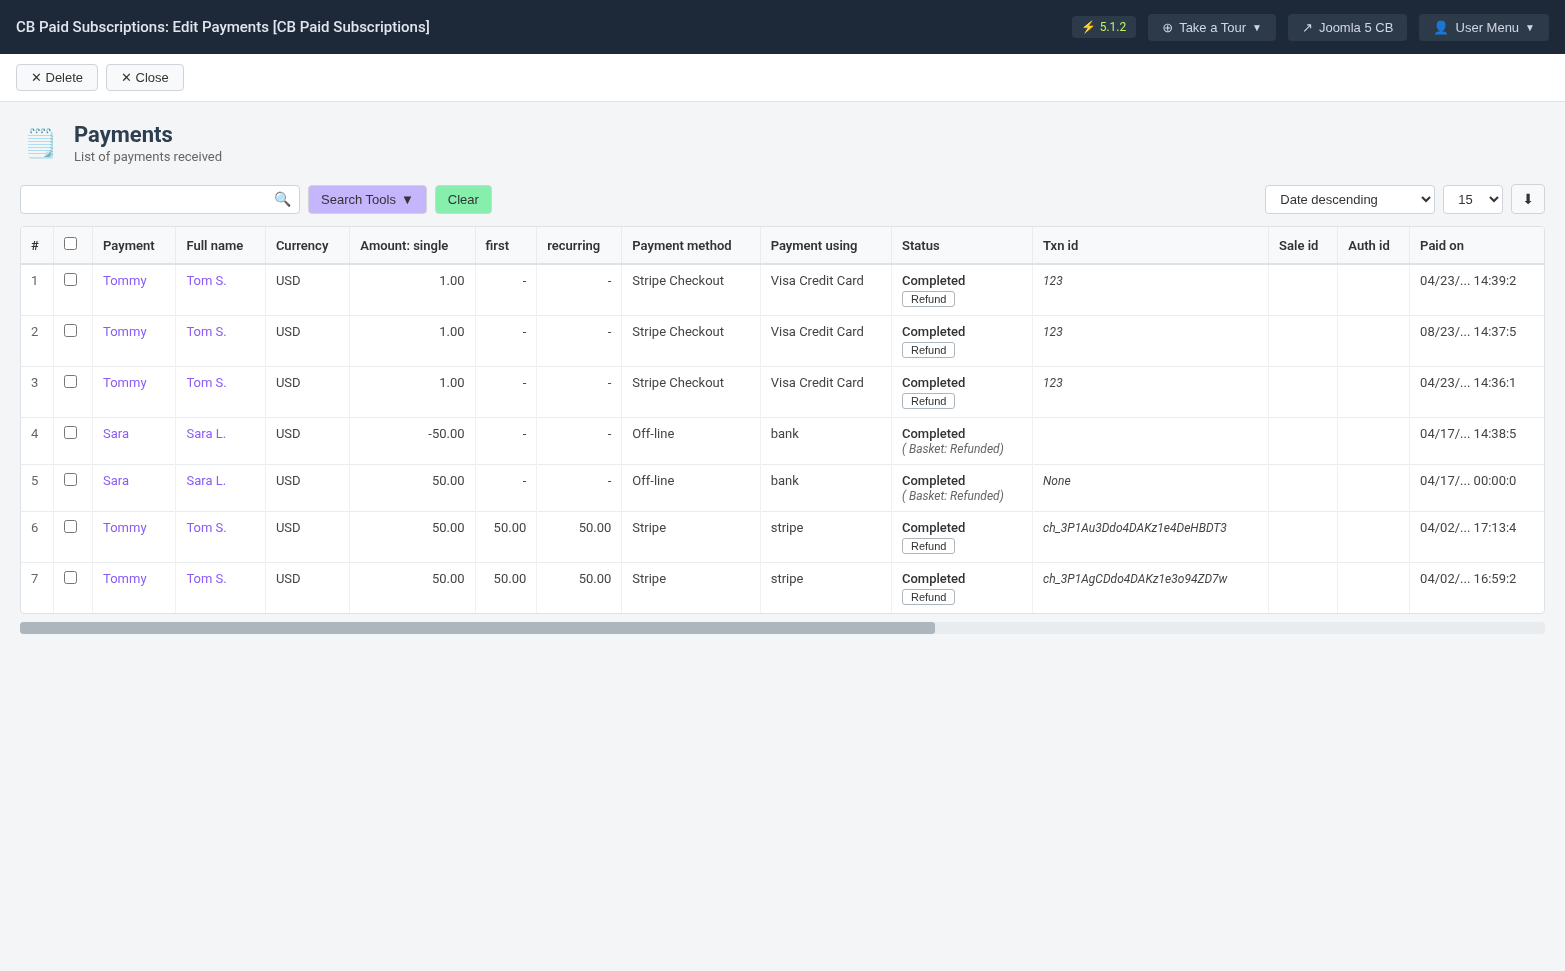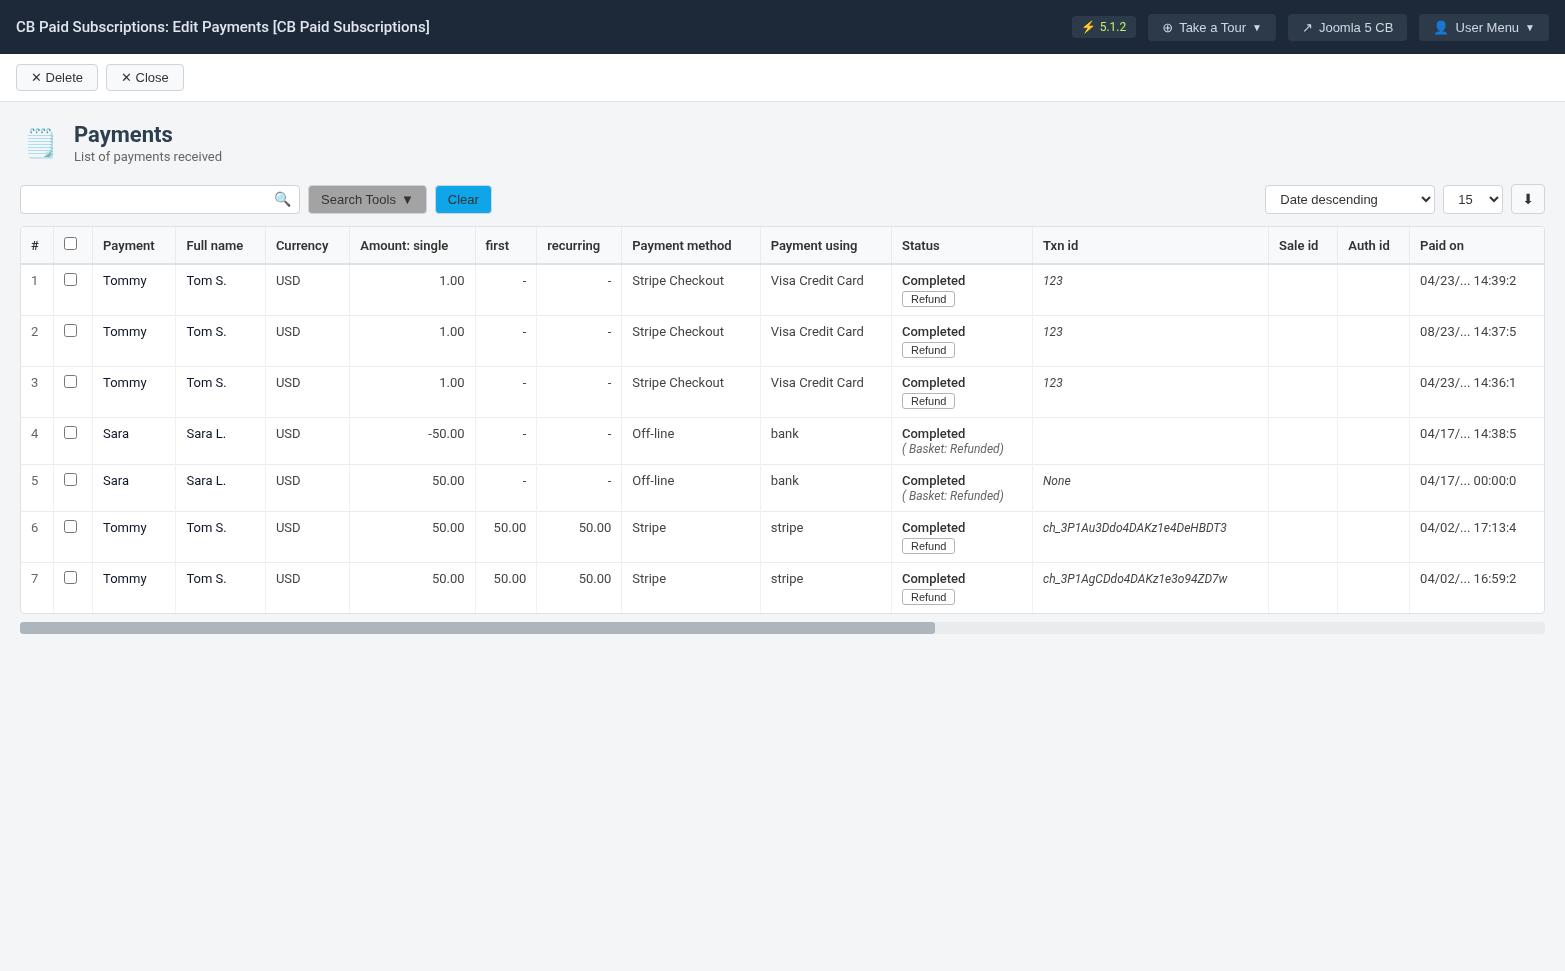--- a/index.html
+++ b/index.html
@@ -112,33 +112,33 @@
       position: absolute;
       right: 6px;
       background: none;
       border: none;
       cursor: pointer;
       color: #666;
       font-size: 14px;
       padding: 2px;
     }
     .search-tools-btn {
-      background: #a3a3a3;
+      background: #c4b5fd;
       border: 1px solid #ced4da;
       padding: 6px 12px;
       border-radius: 4px;
       font-size: 13px;
       cursor: pointer;
       display: flex;
       align-items: center;
       gap: 5px;
       color: #333;
     }
     .clear-btn {
-      background: #0ea5e9;
+      background: #86efac;
       border: 1px solid #ced4da;
       padding: 6px 12px;
       border-radius: 4px;
       font-size: 13px;
       cursor: pointer;
       color: #333;
     }
     .search-right {
       margin-left: auto;
       display: flex;
@@ -204,21 +204,21 @@
       border-bottom: 1px solid #e9ecef;
     }
     tbody tr:last-child { border-bottom: none; }
     tbody td {
       padding: 8px 10px;
       vertical-align: top;
       color: #444;
       border-right: 1px solid #f0f0f0;
     }
     tbody td:last-child { border-right: none; }
-    .link { color: #0f172a; text-decoration: none; }
+    .link { color: #8b5cf6; text-decoration: none; }
     .refund-btn {
       background: #fff;
       border: 1px solid #adb5bd;
       border-radius: 3px;
       padding: 1px 8px;
       font-size: 11px;
       cursor: pointer;
       color: #333;
       margin-top: 3px;
       display: inline-block;

